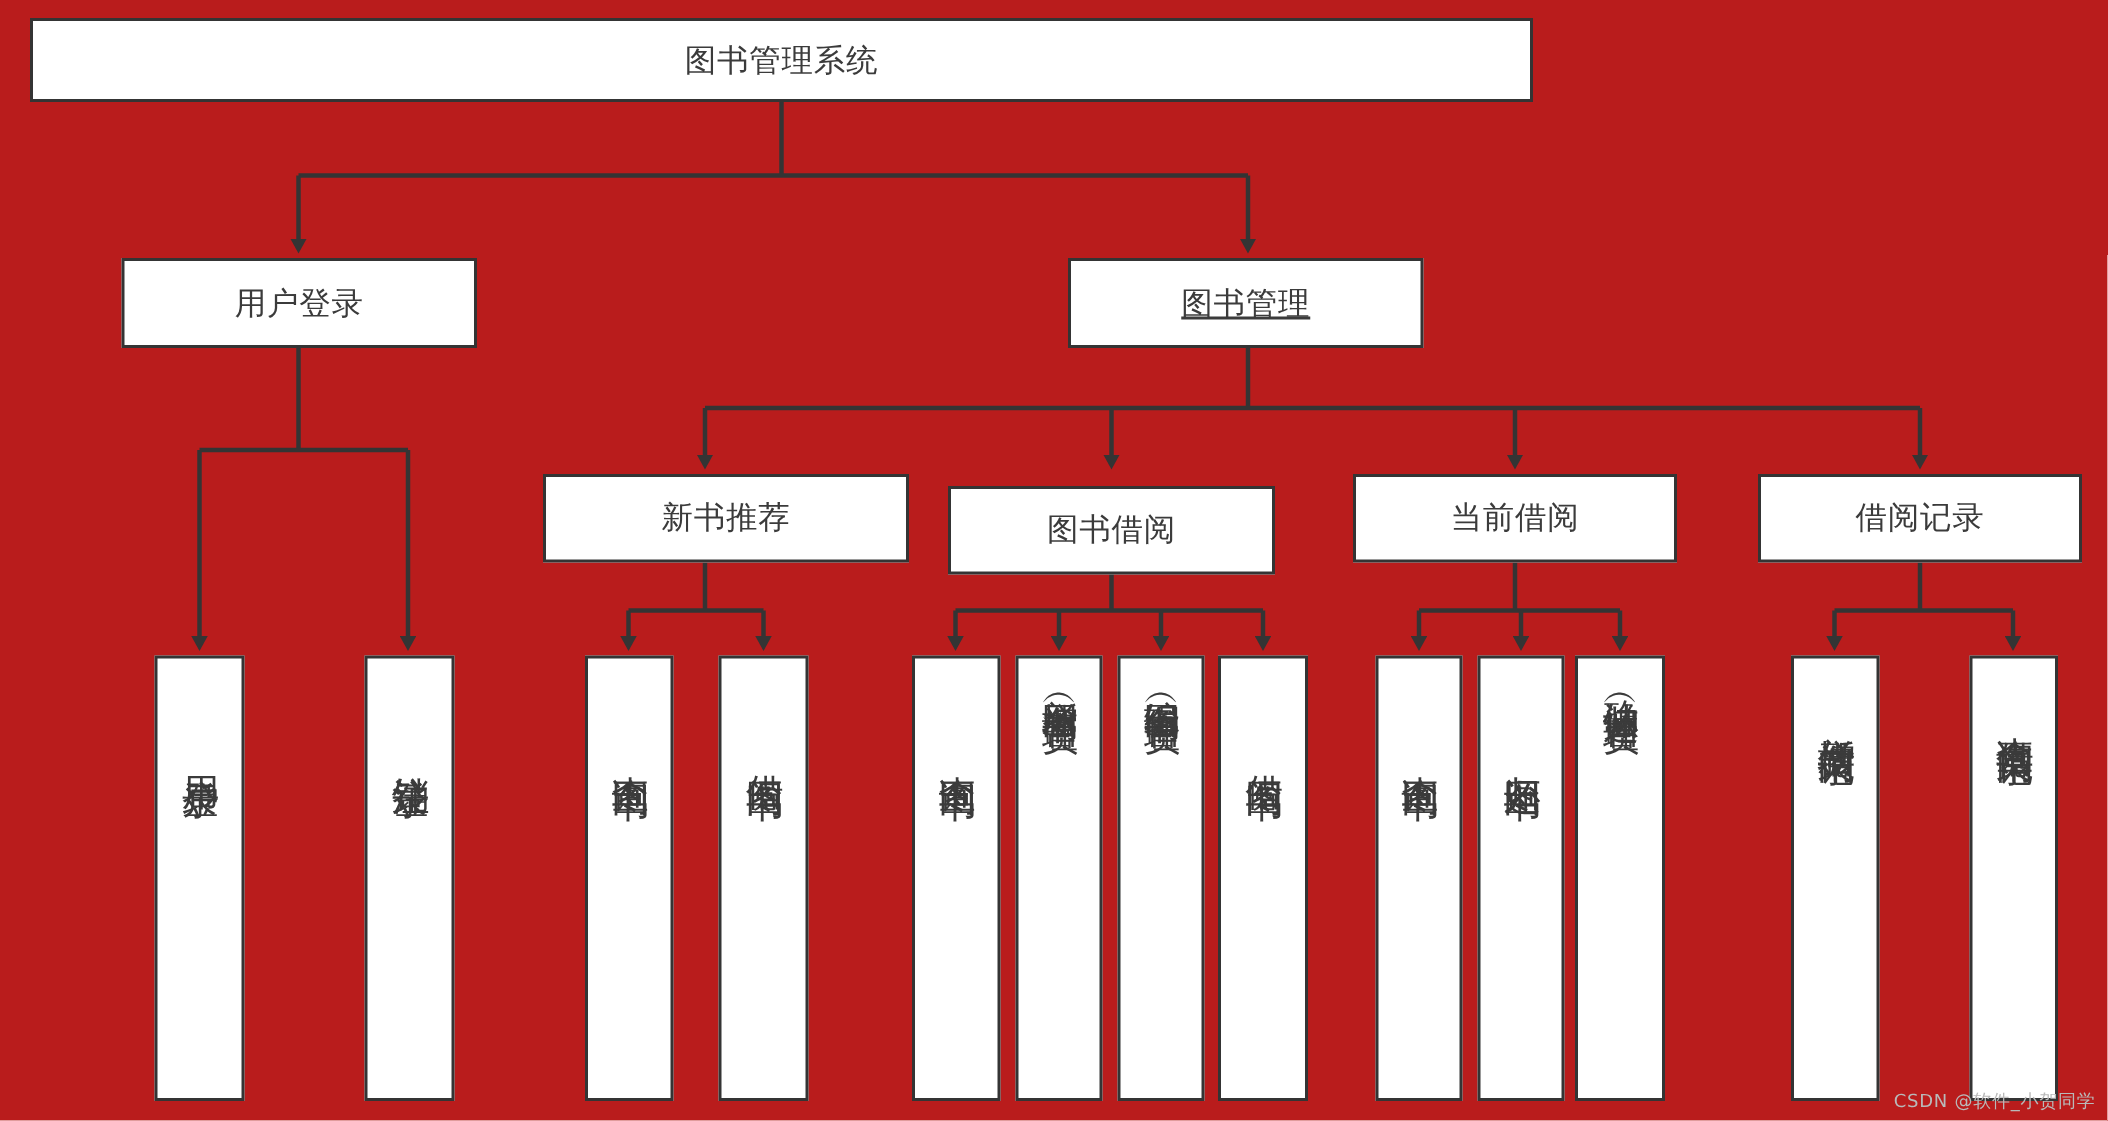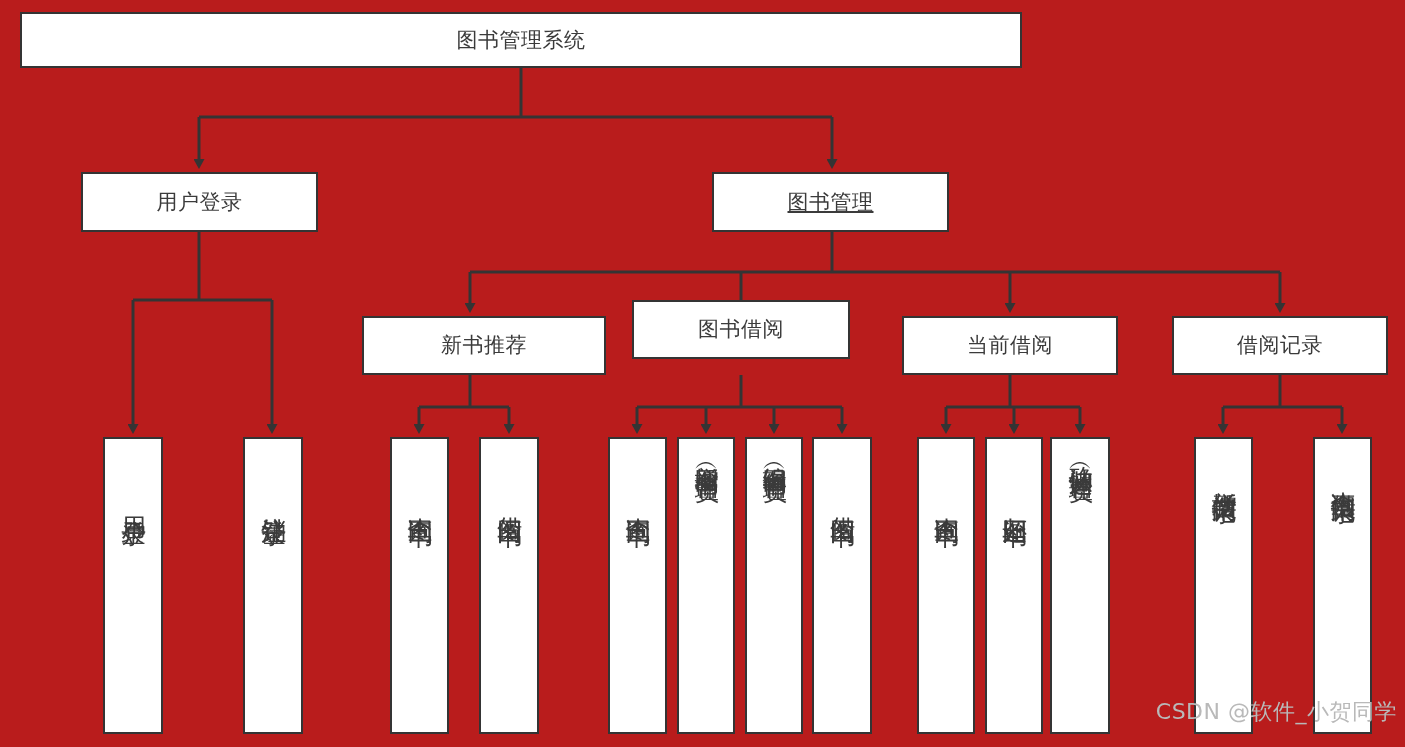--- a/index.html
+++ b/index.html
@@ -59,22 +59,22 @@
     line-height: 1.06;
     letter-spacing: 2px;
     text-align: left;
   }
   .node.vert.tall .lbl {
     font-size: 24px;
   }
   #watermark {
     position: absolute;
     right: 8px;
-    bottom: 20px;
-    font-size: 22px;
+    bottom: 4px;
+    font-size: 12px;
     color: #b9b9b9;
     white-space: nowrap;
     z-index: 5;
     letter-spacing: 0.5px;
   }
 </style>
 </head>
 <body>
 
 <div id="canvas">
@@ -136,21 +136,21 @@
   <div class="node horiz" style="left:81px; top:172px; width:237px; height:60px;">
     <span class="lbl">用户登录</span>
   </div>
   <div class="node horiz" style="left:712px; top:172px; width:237px; height:60px;text-decoration:underline;">
     <span class="lbl">图书管理</span>
   </div>
 
   <div class="node horiz" style="left:362px; top:316px; width:244px; height:59px;">
     <span class="lbl">新书推荐</span>
   </div>
-  <div class="node horiz" style="left:632px; top:300px; width:218px; height:59px;">
+  <div class="node horiz" style="left:632px; top:324px; width:218px; height:59px;">
     <span class="lbl">图书借阅</span>
   </div>
   <div class="node horiz" style="left:902px; top:316px; width:216px; height:59px;">
     <span class="lbl">当前借阅</span>
   </div>
   <div class="node horiz" style="left:1172px; top:316px; width:216px; height:59px;">
     <span class="lbl">借阅记录</span>
   </div>
 
   <div class="node vert" style="left:103px; top:437px; width:60px; height:297px; padding-top:58px;">

